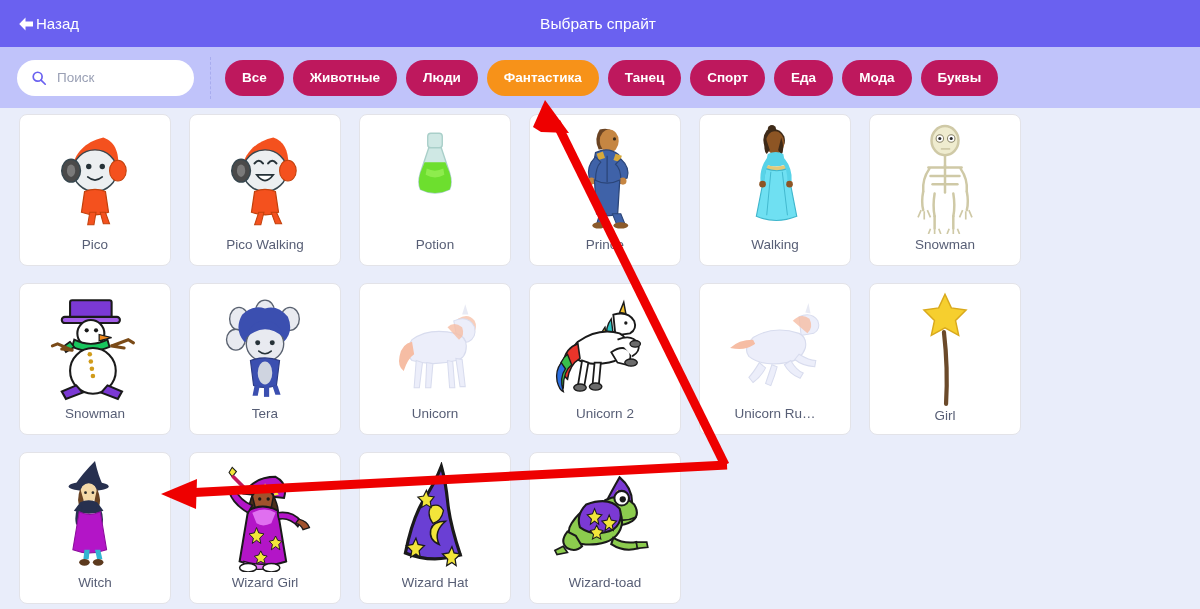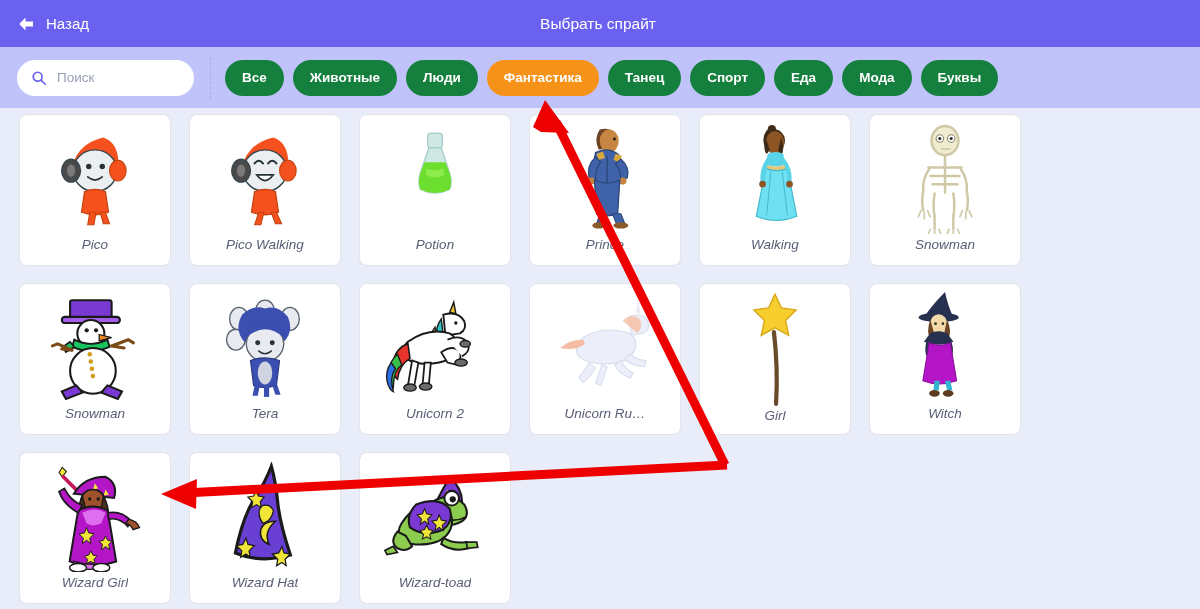--- a/index.html
+++ b/index.html
@@ -11,21 +11,21 @@
   }
   #app { position: relative; width: 1200px; height: 609px; overflow: hidden; }
 
   
   .header {
     height: 47px; background: #6a61f0;
     display: flex; align-items: center;
     position: relative;
   }
   .back-btn {
-    display: flex; align-items: center; gap: 10px;
+    display: flex; align-items: center; 
     margin-left: 16px; cursor: pointer;
     color: #ffffff; font-size: 15px;
   }
   .back-arrow { width: 20px; height: 20px; display: block; }
   .header-title {
     position: absolute; left: 0; right: 4px; text-align: center;
     color: #ffffff; font-size: 15.5px; pointer-events: none;
   }
 
   
@@ -46,21 +46,21 @@
     color: #575e75; width: 120px;
   }
   .search-input::placeholder { color: #9aa0b5; }
   .divider {
     width: 0; border-left: 1px dashed #a8acef;
     height: 42px; margin: 0 14px 0 16px;
   }
   .tabs { display: flex; align-items: center; gap: 9px; }
   .tab {
     height: 36px; padding: 0 17px; border-radius: 18px;
-    background: #15803d; color: #ffffff;
+    background: #be185d; color: #ffffff;
     display: flex; align-items: center; justify-content: center;
     font-size: 13.5px; font-weight: bold; cursor: pointer;
     white-space: nowrap;
   }
   .tab.selected { background: #f79219; }
 
   
   .grid-area {
     position: absolute; top: 108px; left: 0; right: 0; bottom: 0;
     background: #e9edfa;
@@ -81,21 +81,21 @@
   }
   .card .thumb {
     flex: 1 1 auto; width: 100%;
     display: flex; align-items: center; justify-content: center;
     padding-top: 6px; box-sizing: border-box;
   }
   .card .thumb svg { display: block; }
   .card .cap {
     font-size: 13.5px; color: #575e75;
     padding-bottom: 13px; white-space: nowrap;
-    max-width: 140px; overflow: hidden; text-overflow: ellipsis; font-style: italic;
+    max-width: 140px; overflow: hidden; text-overflow: ellipsis;
   }
 
   
   .annotation {
     position: absolute; inset: 0;
     pointer-events: none;
   }
 </style>
 </head>
 <body>
@@ -325,20 +325,37 @@
       <ellipse cx="50" cy="74" rx="7" ry="11" fill="#cfd4e0"></ellipse>
       <path d="M40 86 l-2 10 h5 l2 -10Z" fill="#3b4fb0"></path>
       <path d="M49 86 l0 11 h5 l0 -11Z" fill="#3b4fb0"></path>
       <path d="M57 86 l3 9 h5 l-3 -9Z" fill="#3b4fb0"></path>
             </svg>
           </div>
           <div class="cap">Tera</div>
         </div>
         <div class="card">
           <div class="thumb">
+            <svg width="110" height="96" viewBox="0 0 104 92">
+      <path d="M78 14 l3 -10 l3 10Z" fill="#e8eaf4"></path>
+      <path d="M74 18 q10 -6 16 2 q3 6 -1 12 l-12 4Z" fill="#f6bda4" opacity=".75"></path>
+      <path d="M70 20 q14 -6 20 6 q2 10 -6 14 l-10 2Z" fill="#eceefa" stroke="#d8dcee" stroke-width="1"></path>
+      <path d="M30 38 q16 -12 42 -6 q10 3 10 12 q0 12 -10 14 q-22 6 -42 0 q-8 -8 0 -20Z" fill="#eceefa" stroke="#d8dcee" stroke-width="1.1"></path>
+      <path d="M30 40 q-10 2 -12 14 q-2 10 4 14 q4 -12 10 -16Z" fill="#f6bda4"></path>
+      <path d="M34 58 l-2 26 l5 0 l3 -24Z" fill="#eceefa" stroke="#d8dcee" stroke-width="1"></path>
+      <path d="M44 60 l-1 24 l5 0 l2 -23Z" fill="#eceefa" stroke="#d8dcee" stroke-width="1"></path>
+      <path d="M64 58 l2 26 l5 0 l-2 -25Z" fill="#eceefa" stroke="#d8dcee" stroke-width="1"></path>
+      <path d="M72 56 l4 27 l5 0 l-3 -26Z" fill="#eceefa" stroke="#d8dcee" stroke-width="1"></path>
+      <path d="M64 26 q6 -6 14 0 q3 8 -3 12" fill="#f6bda4" opacity=".8"></path>
+            </svg>
+          </div>
+          <div class="cap">Unicorn</div>
+        </div>
+        <div class="card">
+          <div class="thumb">
             <svg width="110" height="100" viewBox="0 0 104 96">
       <path d="M66 14 l4 -10 l2 11Z" fill="#f2c12e" stroke="#1a1a1a" stroke-width="1.4"></path>
       <path d="M60 16 q14 -4 20 6 q3 8 -4 12 l-14 2Z" fill="#ffffff" stroke="#1a1a1a" stroke-width="1.8"></path>
       <circle cx="72" cy="24" r="1.6" fill="#1a1a1a"></circle>
       <path d="M58 20 q-6 8 -4 18 l6 -2Z" fill="#2bc4c4" stroke="#1a1a1a" stroke-width="1.3"></path>
       <path d="M52 28 q-6 8 -4 16 l6 -2Z" fill="#f2c12e" stroke="#1a1a1a" stroke-width="1.3"></path>
       <path d="M46 36 q-6 8 -4 14 l6 -2Z" fill="#39bf4a" stroke="#1a1a1a" stroke-width="1.3"></path>
       <path d="M26 42 q20 -14 40 -8 q8 4 6 14 q-4 12 -16 14 q-20 4 -32 -4 q-6 -8 2 -16Z" fill="#ffffff" stroke="#1a1a1a" stroke-width="1.9"></path>
       <path d="M26 44 q-12 4 -14 18 q-2 12 4 16 q2 -14 12 -20Z" fill="#e8342a" stroke="#1a1a1a" stroke-width="1.5"></path>
       <path d="M16 54 q-8 6 -8 18 q0 10 4 14 q0 -16 8 -22Z" fill="#39bf4a" stroke="#1a1a1a" stroke-width="1.3"></path>

